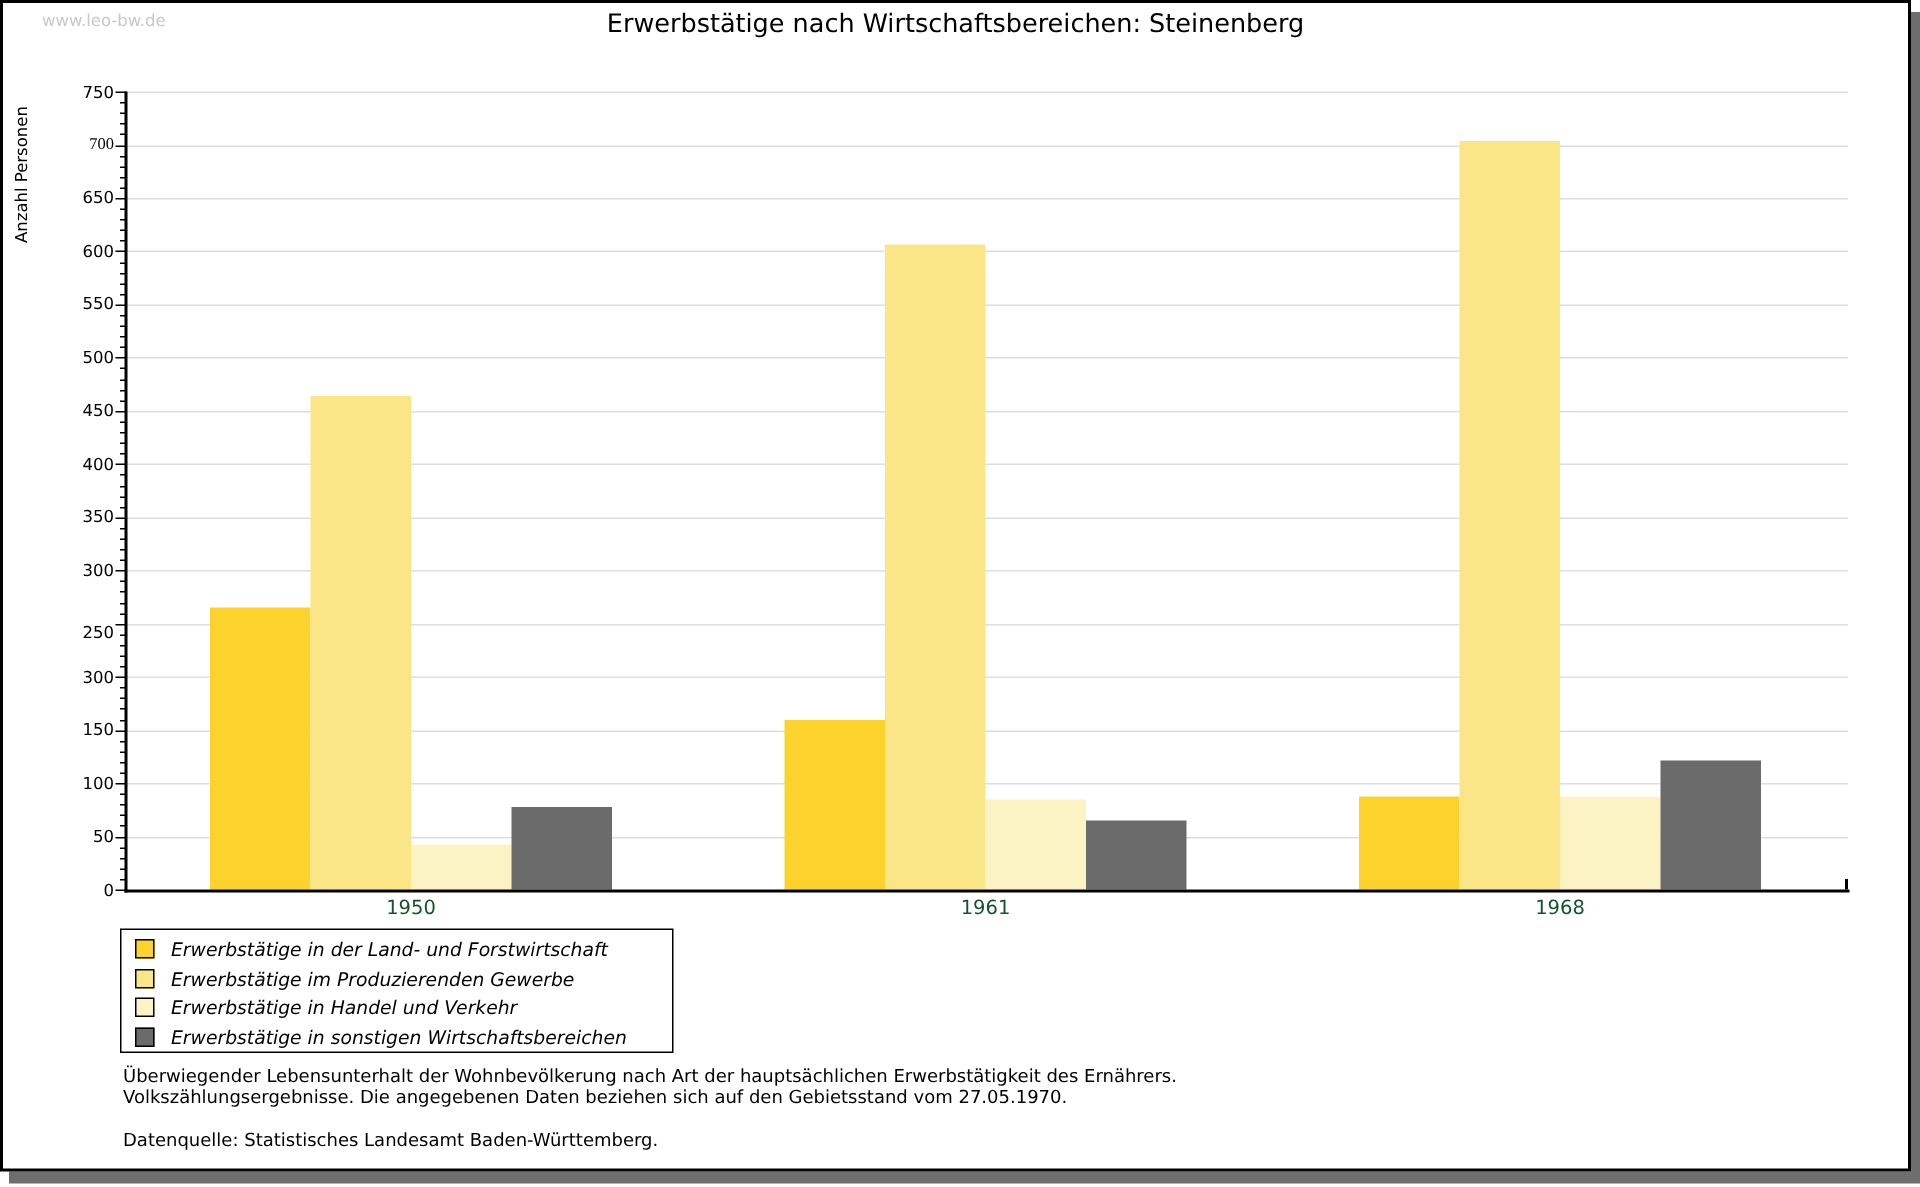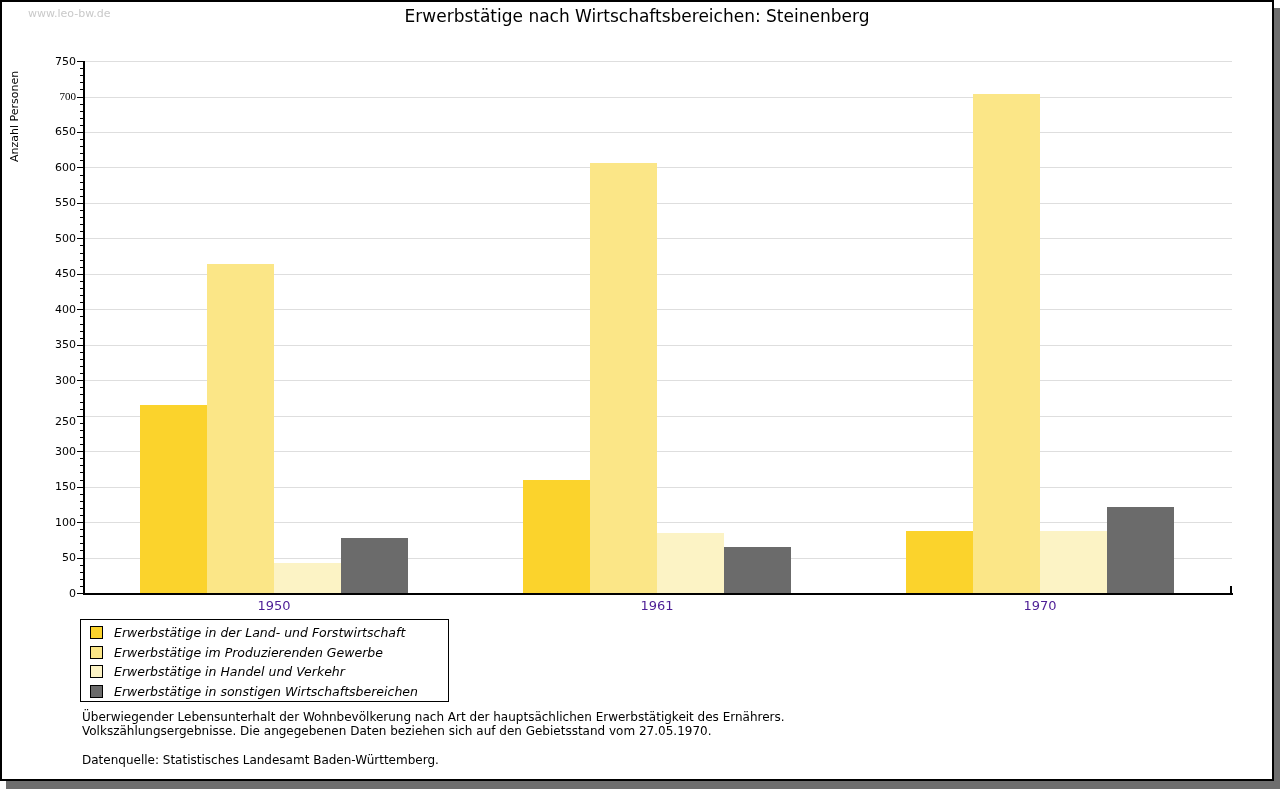--- a/index.html
+++ b/index.html
@@ -11,21 +11,21 @@
   .ylabel-box{position:absolute;left:6px;top:155px;width:14px;}
   .ylabel-box span{display:inline-block;transform-origin:0 0;transform:rotate(-90deg);
                    white-space:nowrap;font-size:11px;color:#000;}
   #plot{position:absolute;left:0;top:0;width:100%;height:100%;}
   .gridline{position:absolute;height:1px;background:#dedede;z-index:1;}
   .axis{position:absolute;background:#000;z-index:3;}
   .tick{position:absolute;background:#000;z-index:3;}
   .ytick-label{position:absolute;width:44px;text-align:right;font-size:11px;color:#000;
                height:13px;line-height:13px;z-index:3;}
   .bar{position:absolute;z-index:2;}
-  .xtick-label{position:absolute;width:80px;text-align:center;font-size:13px;color:#4c1d95;z-index:3;}
+  .xtick-label{position:absolute;width:80px;text-align:center;font-size:13px;color:#14532d;z-index:3;}
   .legend{position:absolute;left:78px;top:617px;width:367px;height:81px;background:#fff;
           border:1px solid #000;z-index:4;padding:0;}
   .legend-row{display:flex;align-items:center;height:19.5px;margin:0 0 0 9px;font-style:italic;}
   .legend-row:first-child{margin-top:3px;}
   .legend-swatch{width:11px;height:11px;border:1px solid #000;margin-right:11px;flex:0 0 auto;}
   .legend-label{font-size:12.5px;color:#000;white-space:nowrap;}
   .footnote{position:absolute;left:80px;top:709px;font-size:12px;color:#000;line-height:13.5px;}
   .source{position:absolute;left:80px;top:751px;font-size:12px;color:#000;}
 </style>
 </head>
@@ -155,21 +155,21 @@
       <div class="xtick-label" style="left: 232px; top: 596px;">1950</div>
       <div class="bar" style="left: 521px; width: 67px; top: 477.5px; height: 113.5px; background: rgb(251, 211, 44);"></div>
       <div class="bar" style="left: 588px; width: 67px; top: 161.1px; height: 429.9px; background: rgb(251, 230, 135);"></div>
       <div class="bar" style="left: 655px; width: 67px; top: 531.4px; height: 59.6px; background: rgb(252, 243, 197);"></div>
       <div class="bar" style="left: 722px; width: 67px; top: 544.9px; height: 46.1px; background: rgb(107, 107, 107);"></div>
       <div class="xtick-label" style="left: 615px; top: 596px;">1961</div>
       <div class="bar" style="left: 904px; width: 67px; top: 529.3px; height: 61.7px; background: rgb(251, 211, 44);"></div>
       <div class="bar" style="left: 971px; width: 67px; top: 91.6px; height: 499.4px; background: rgb(251, 230, 135);"></div>
       <div class="bar" style="left: 1038px; width: 67px; top: 528.6px; height: 62.4px; background: rgb(252, 243, 197);"></div>
       <div class="bar" style="left: 1105px; width: 67px; top: 504.5px; height: 86.5px; background: rgb(107, 107, 107);"></div>
-      <div class="xtick-label" style="left: 998px; top: 596px;">1970</div>
+      <div class="xtick-label" style="left: 998px; top: 596px;">1968</div>
     </div>
   <div class="legend" id="legend">
       <div class="legend-row">
         <div class="legend-swatch" style="background: rgb(251, 211, 44);"></div>
         <div class="legend-label">Erwerbstätige in der Land- und Forstwirtschaft</div>
       </div>
       <div class="legend-row">
         <div class="legend-swatch" style="background: rgb(251, 230, 135);"></div>
         <div class="legend-label">Erwerbstätige im Produzierenden Gewerbe</div>
       </div>

